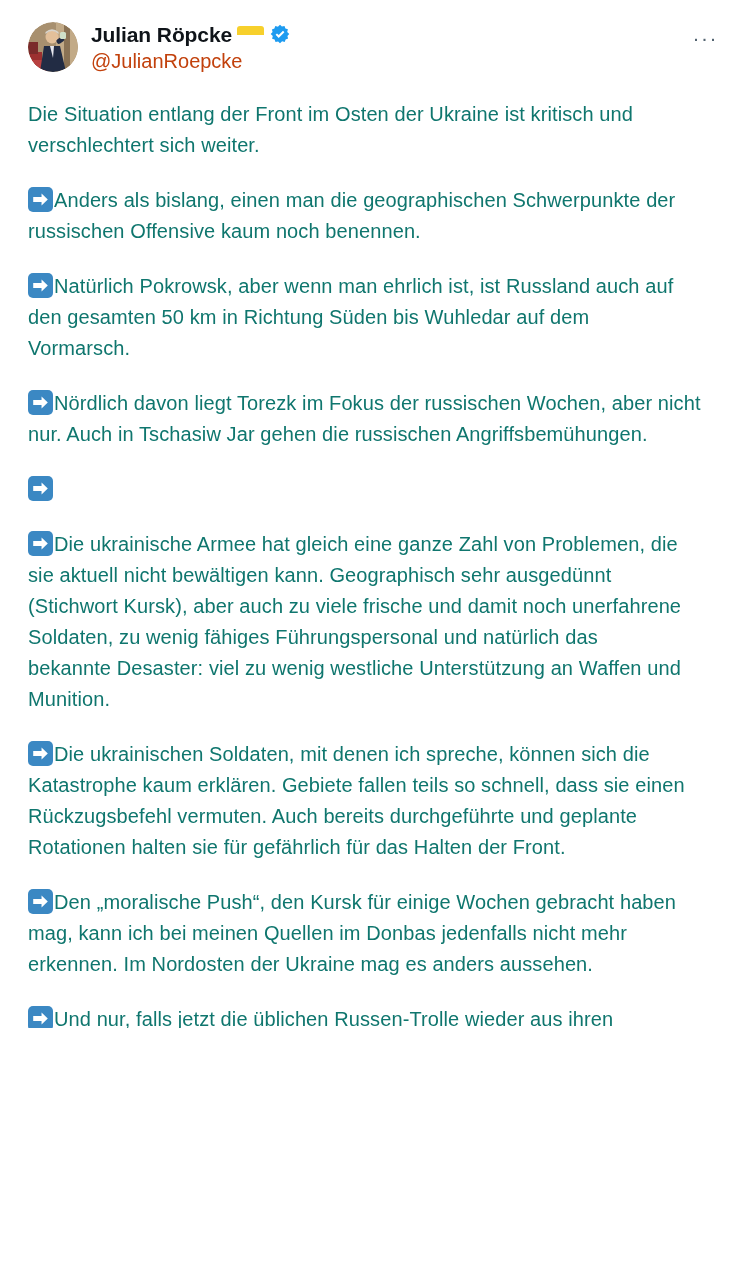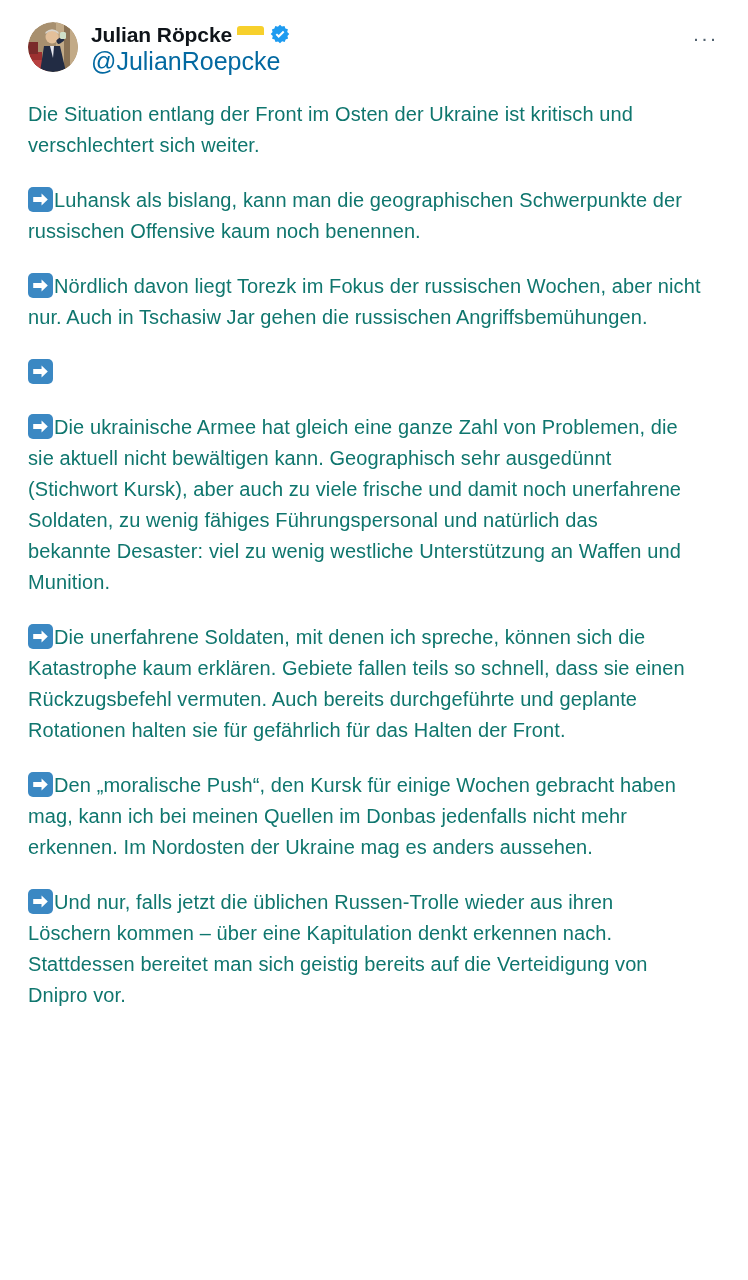--- a/index.html
+++ b/index.html
@@ -58,22 +58,22 @@
     border-radius: 3px;
     margin-left: 5px;
     overflow: hidden;
     display: inline-block;
     flex: 0 0 auto;
   }
   .flag .flag-top { width: 100%; height: 50%; background: #3a76c4; }
   .flag .flag-bottom { width: 100%; height: 50%; background: #f7d02c; }
   .verified { margin-left: 4px; flex: 0 0 auto; display: inline-flex; }
   .author-handle {
-    font-size: 25px;
-    color: #0369a1;
+    font-size: 20px;
+    color: #c2410c;
     line-height: 26px;
     cursor: pointer;
   }
   .more-button {
     margin-left: auto;
     color: #536471;
     font-size: 21px;
     letter-spacing: 1.5px;
     line-height: 20px;
     padding: 2px 2px;
@@ -157,23 +157,28 @@
     </button>
   </header>
 
   <div class="tweet-body">
 
     <p class="tweet-paragraph"><span>Die Situation entlang der Front im Osten der Ukraine ist kritisch und
 verschlechtert sich weiter.</span></p>
 
     <p class="tweet-paragraph"><span class="arrow-emoji"><svg viewBox="0 0 36 36">
             <path fill="#ffffff" d="M19.5 9.5 L28.5 18 L19.5 26.5 L19.5 21.5 L7.5 21.5 L7.5 14.5 L19.5 14.5 Z"></path>
-          </svg></span><span>Luhansk als bislang, kann man die geographischen Schwerpunkte der
+          </svg></span><span>Anders als bislang, einen man die geographischen Schwerpunkte der
 russischen Offensive kaum noch benennen.</span></p>
 
+    <p class="tweet-paragraph"><span class="arrow-emoji"><svg viewBox="0 0 36 36">
+            <path fill="#ffffff" d="M19.5 9.5 L28.5 18 L19.5 26.5 L19.5 21.5 L7.5 21.5 L7.5 14.5 L19.5 14.5 Z"></path>
+          </svg></span><span>Natürlich Pokrowsk, aber wenn man ehrlich ist, ist Russland auch auf
+den gesamten 50 km in Richtung Süden bis Wuhledar auf dem
+Vormarsch.</span></p>
 
     <p class="tweet-paragraph"><span class="arrow-emoji"><svg viewBox="0 0 36 36">
             <path fill="#ffffff" d="M19.5 9.5 L28.5 18 L19.5 26.5 L19.5 21.5 L7.5 21.5 L7.5 14.5 L19.5 14.5 Z"></path>
           </svg></span><span>Nördlich davon liegt Torezk im Fokus der russischen Wochen, aber nicht
 nur. Auch in Tschasiw Jar gehen die russischen Angriffsbemühungen.</span></p>
 
     <p class="tweet-paragraph"><span class="arrow-emoji"><svg viewBox="0 0 36 36">
             <path fill="#ffffff" d="M19.5 9.5 L28.5 18 L19.5 26.5 L19.5 21.5 L7.5 21.5 L7.5 14.5 L19.5 14.5 Z"></path>
           </svg></span></p>
 
@@ -182,21 +187,21 @@
           </svg></span><span>Die ukrainische Armee hat gleich eine ganze Zahl von Problemen, die
 sie aktuell nicht bewältigen kann. Geographisch sehr ausgedünnt
 (Stichwort Kursk), aber auch zu viele frische und damit noch unerfahrene
 Soldaten, zu wenig fähiges Führungspersonal und natürlich das
 bekannte Desaster: viel zu wenig westliche Unterstützung an Waffen und
 Munition.</span></p>
 
 
     <p class="tweet-paragraph"><span class="arrow-emoji"><svg viewBox="0 0 36 36">
             <path fill="#ffffff" d="M19.5 9.5 L28.5 18 L19.5 26.5 L19.5 21.5 L7.5 21.5 L7.5 14.5 L19.5 14.5 Z"></path>
-          </svg></span><span>Die unerfahrene Soldaten, mit denen ich spreche, können sich die
+          </svg></span><span>Die ukrainischen Soldaten, mit denen ich spreche, können sich die
 Katastrophe kaum erklären. Gebiete fallen teils so schnell, dass sie einen
 Rückzugsbefehl vermuten. Auch bereits durchgeführte und geplante
 Rotationen halten sie für gefährlich für das Halten der Front.</span></p>
 
     <p class="tweet-paragraph"><span class="arrow-emoji"><svg viewBox="0 0 36 36">
             <path fill="#ffffff" d="M19.5 9.5 L28.5 18 L19.5 26.5 L19.5 21.5 L7.5 21.5 L7.5 14.5 L19.5 14.5 Z"></path>
           </svg></span><span>Den „moralische Push“, den Kursk für einige Wochen gebracht haben
 mag, kann ich bei meinen Quellen im Donbas jedenfalls nicht mehr
 erkennen. Im Nordosten der Ukraine mag es anders aussehen.</span></p>
 

